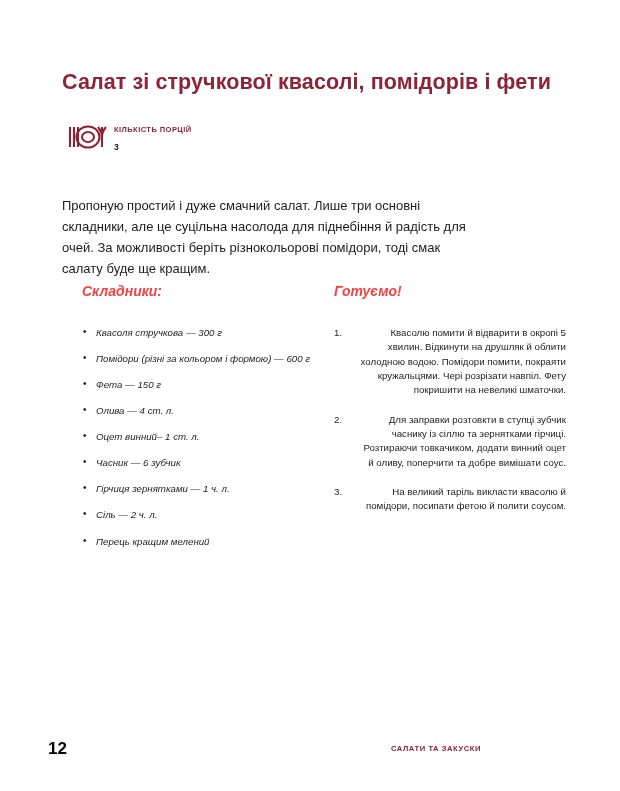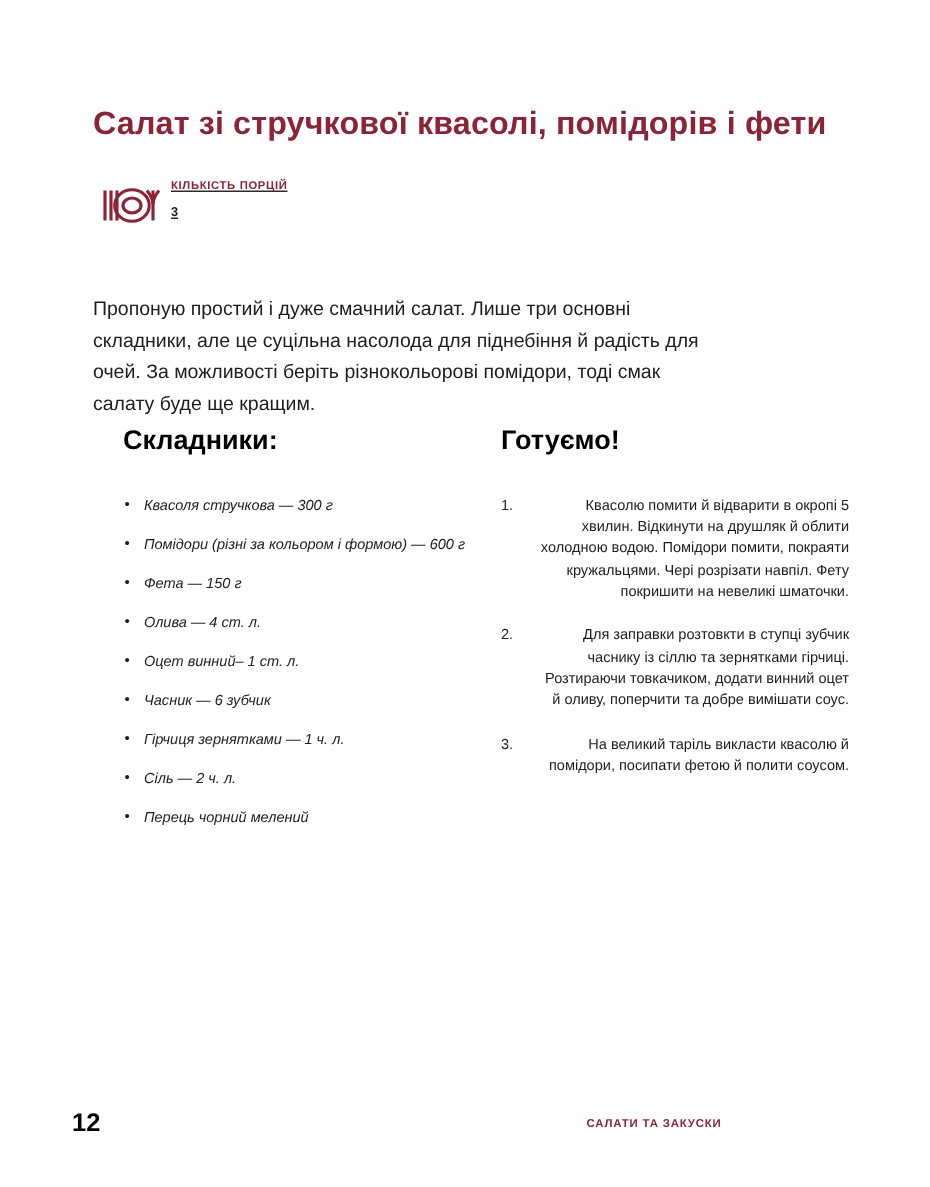--- a/index.html
+++ b/index.html
@@ -39,22 +39,21 @@
   .meta-row {
     position: absolute;
     left: 62px;
     top: 116px;
     width: 500px;
     display: flex;
     align-items: flex-start;
   }
   .meta-block {
     display: flex;
-    align-items: flex-start;
-    text-decoration: underline;
+    align-items: center;
   }
   .meta-block.servings { width: 192px; }
   .meta-icon {
     width: 52px;
     height: 42px;
     flex: 0 0 52px;
     display: flex;
     align-items: center;
     justify-content: center;
   }
@@ -95,25 +94,26 @@
     top: 283px;
     width: 235px;
   }
   .col-right {
     position: absolute;
     left: 334px;
     top: 283px;
     width: 232px;
   }
   .col-head {
-    font-size: 18px;
-    font-weight: bold;
-    color: #000000;
+    font-size: 14px;
+    font-weight: bold;
+    color: #ef4444;
     margin: 0 0 26px 0;
     line-height: 1.2;
+    font-style: italic;
   }
 
   
   ul.ingredients {
     margin: 0;
     padding: 0;
     list-style: none;
   }
   ul.ingredients li {
     position: relative;
@@ -221,21 +221,21 @@
     <h2 class="col-head">Складники:</h2>
     <ul class="ingredients">
       <li>Квасоля стручкова — 300 г</li>
       <li>Помідори (різні за кольором і формою) — 600 г</li>
       <li>Фета — 150 г</li>
       <li>Олива — 4 ст. л.</li>
       <li>Оцет винний– 1 ст. л.</li>
       <li>Часник — 6 зубчик</li>
       <li>Гірчиця зернятками — 1 ч. л.</li>
       <li>Сіль — 2 ч. л.</li>
-      <li>Перець чорний мелений</li>
+      <li>Перець кращим мелений</li>
     </ul>
   </div>
 
   <div class="col-right">
     <h2 class="col-head">Готуємо!</h2>
     <ol class="steps">
       <li>Квасолю помити й відварити в окропі 5 хвилин. Відкинути на друшляк й облити холодною водою. Помідори помити, покраяти кружальцями. Чері розрізати навпіл. Фету покришити на невеликі шматочки.</li>
       <li>Для заправки розтовкти в ступці зубчик часнику із сіллю та зернятками гірчиці. Розтираючи товкачиком, додати винний оцет й оливу, поперчити та добре вимішати соус.</li>
       <li>На великий таріль викласти квасолю й помідори, посипати фетою й полити соусом.</li>
     </ol>

